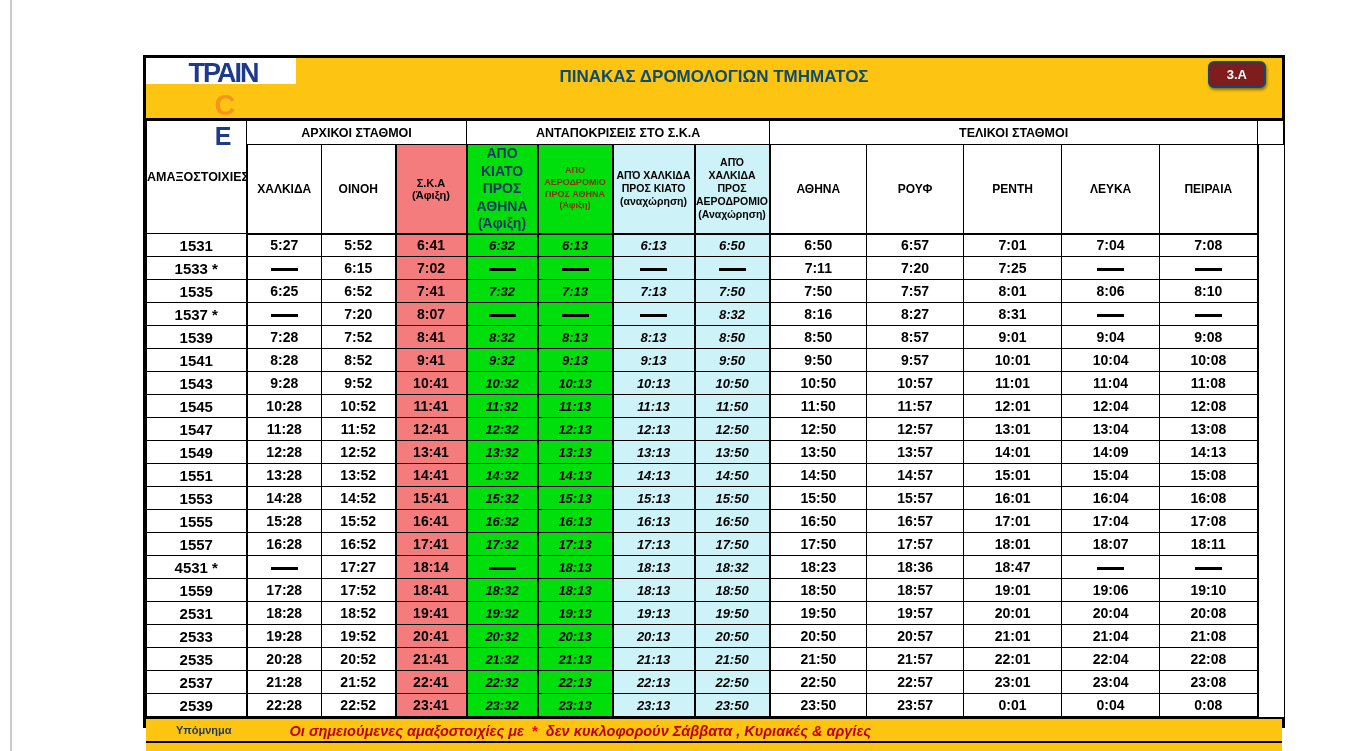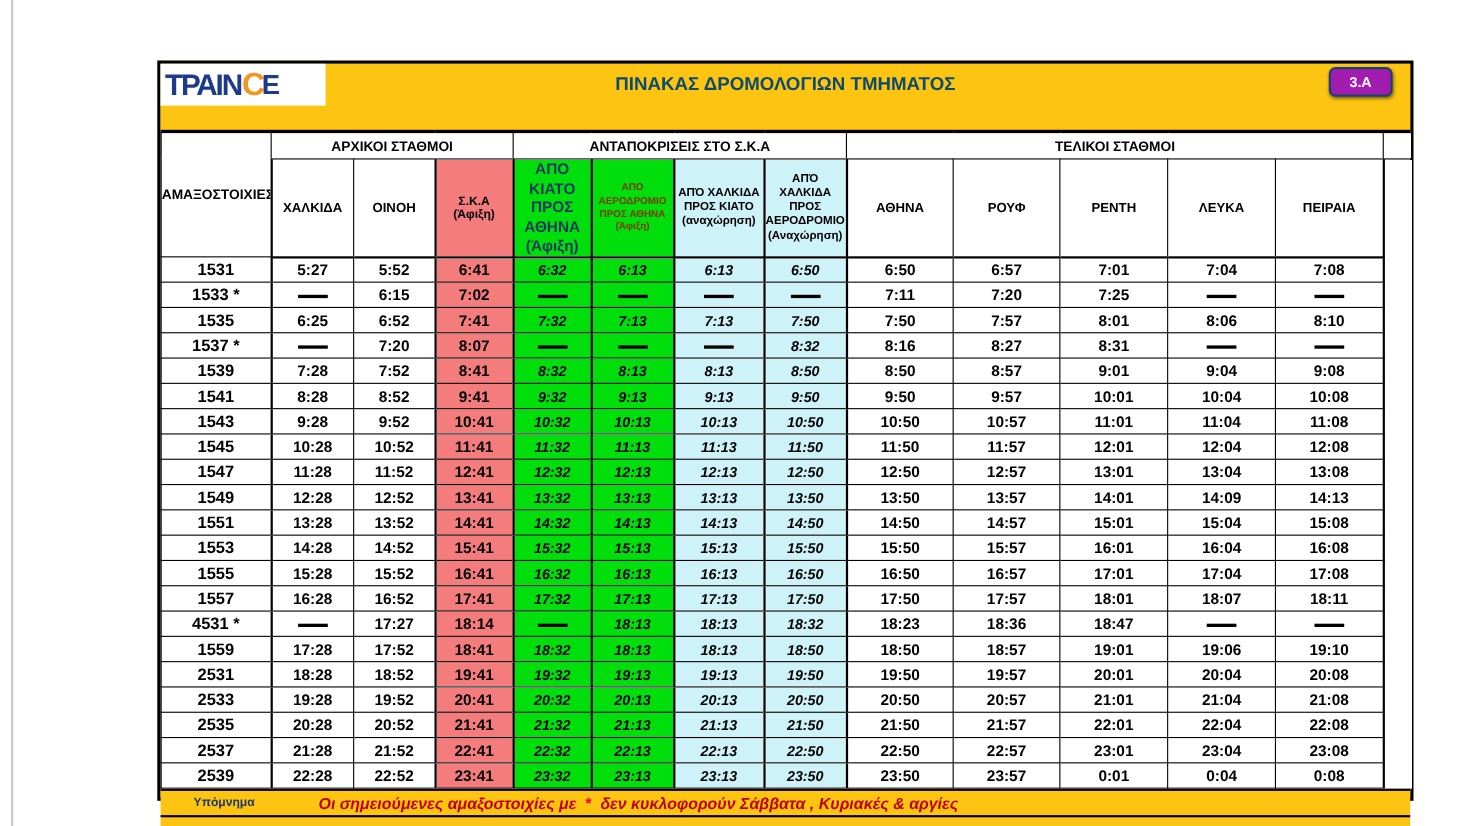--- a/index.html
+++ b/index.html
@@ -3,28 +3,28 @@
 <meta charset="utf-8">
 <style>
   html,body{margin:0;padding:0;background:#ffffff;font-family:"Liberation Sans",sans-serif;}
   .stage{position:relative;width:1349px;height:751px;background:#fff;overflow:hidden;}
   .edge-line{position:absolute;left:10px;top:0;width:2px;height:100%;background:#c9c9c9;}
 
   .doc{position:absolute;left:143px;top:55px;width:1142px;height:673px;border:3px solid #000;background:#fff;box-sizing:border-box;}
 
   
   .title-band{position:relative;height:62px;background:#FDC511;border-bottom:2px solid #000;box-sizing:border-box;}
-  .logo-box{position:absolute;left:0;top:0;width:150px;height:38px;background:#fff;display:flex;align-items:center;padding-left:4px;box-sizing:border-box;}
+  .logo-box{position:absolute;left:0;top:0;width:150px;height:26px;background:#fff;display:flex;align-items:center;padding-left:4px;box-sizing:border-box;flex-direction:column;}
   .logo-main{color:#1E3A8C;font-weight:bold;font-size:27px;letter-spacing:-2px;}
   .logo-swirl{color:#F7941E;font-weight:bold;font-size:29px;margin-left:1px;letter-spacing:-3px;}
   .logo-end{color:#1E3A8C;font-weight:bold;font-size:25px;}
   .titles{position:absolute;left:0;right:0;top:6px;text-align:center;color:#0c4a6e;font-weight:bold;}
   .title-l1{font-size:17px;line-height:25px;}
   .title-l2{font-size:16px;line-height:25px;}
-  .badge{position:absolute;right:16px;top:3px;background:#a21caf;border:2px solid #16466E;border-radius:6px;color:#fff;font-weight:bold;font-size:13px;padding:4px 17px;box-shadow:1px 2px 3px rgba(0,0,0,.45);cursor:default;}
+  .badge{position:absolute;right:16px;top:3px;background:#7f1d1d;border:2px solid #16466E;border-radius:6px;color:#fff;font-weight:bold;font-size:13px;padding:4px 17px;box-shadow:1px 2px 3px rgba(0,0,0,.45);cursor:default;}
 
   
   table{border-collapse:collapse;table-layout:fixed;width:100%;}
   td,th{border:1px solid #000;padding:0;text-align:center;vertical-align:middle;overflow:hidden;}
   tr.grp{height:24px;}
   tr.hdr{height:64px;}
   tr.data{height:23px;}
   th{font-weight:bold;color:#000;background:#fff;}
   .corner{font-size:12.5px;margin-left:18px;}
   .g-lab{font-size:12.5px;}

